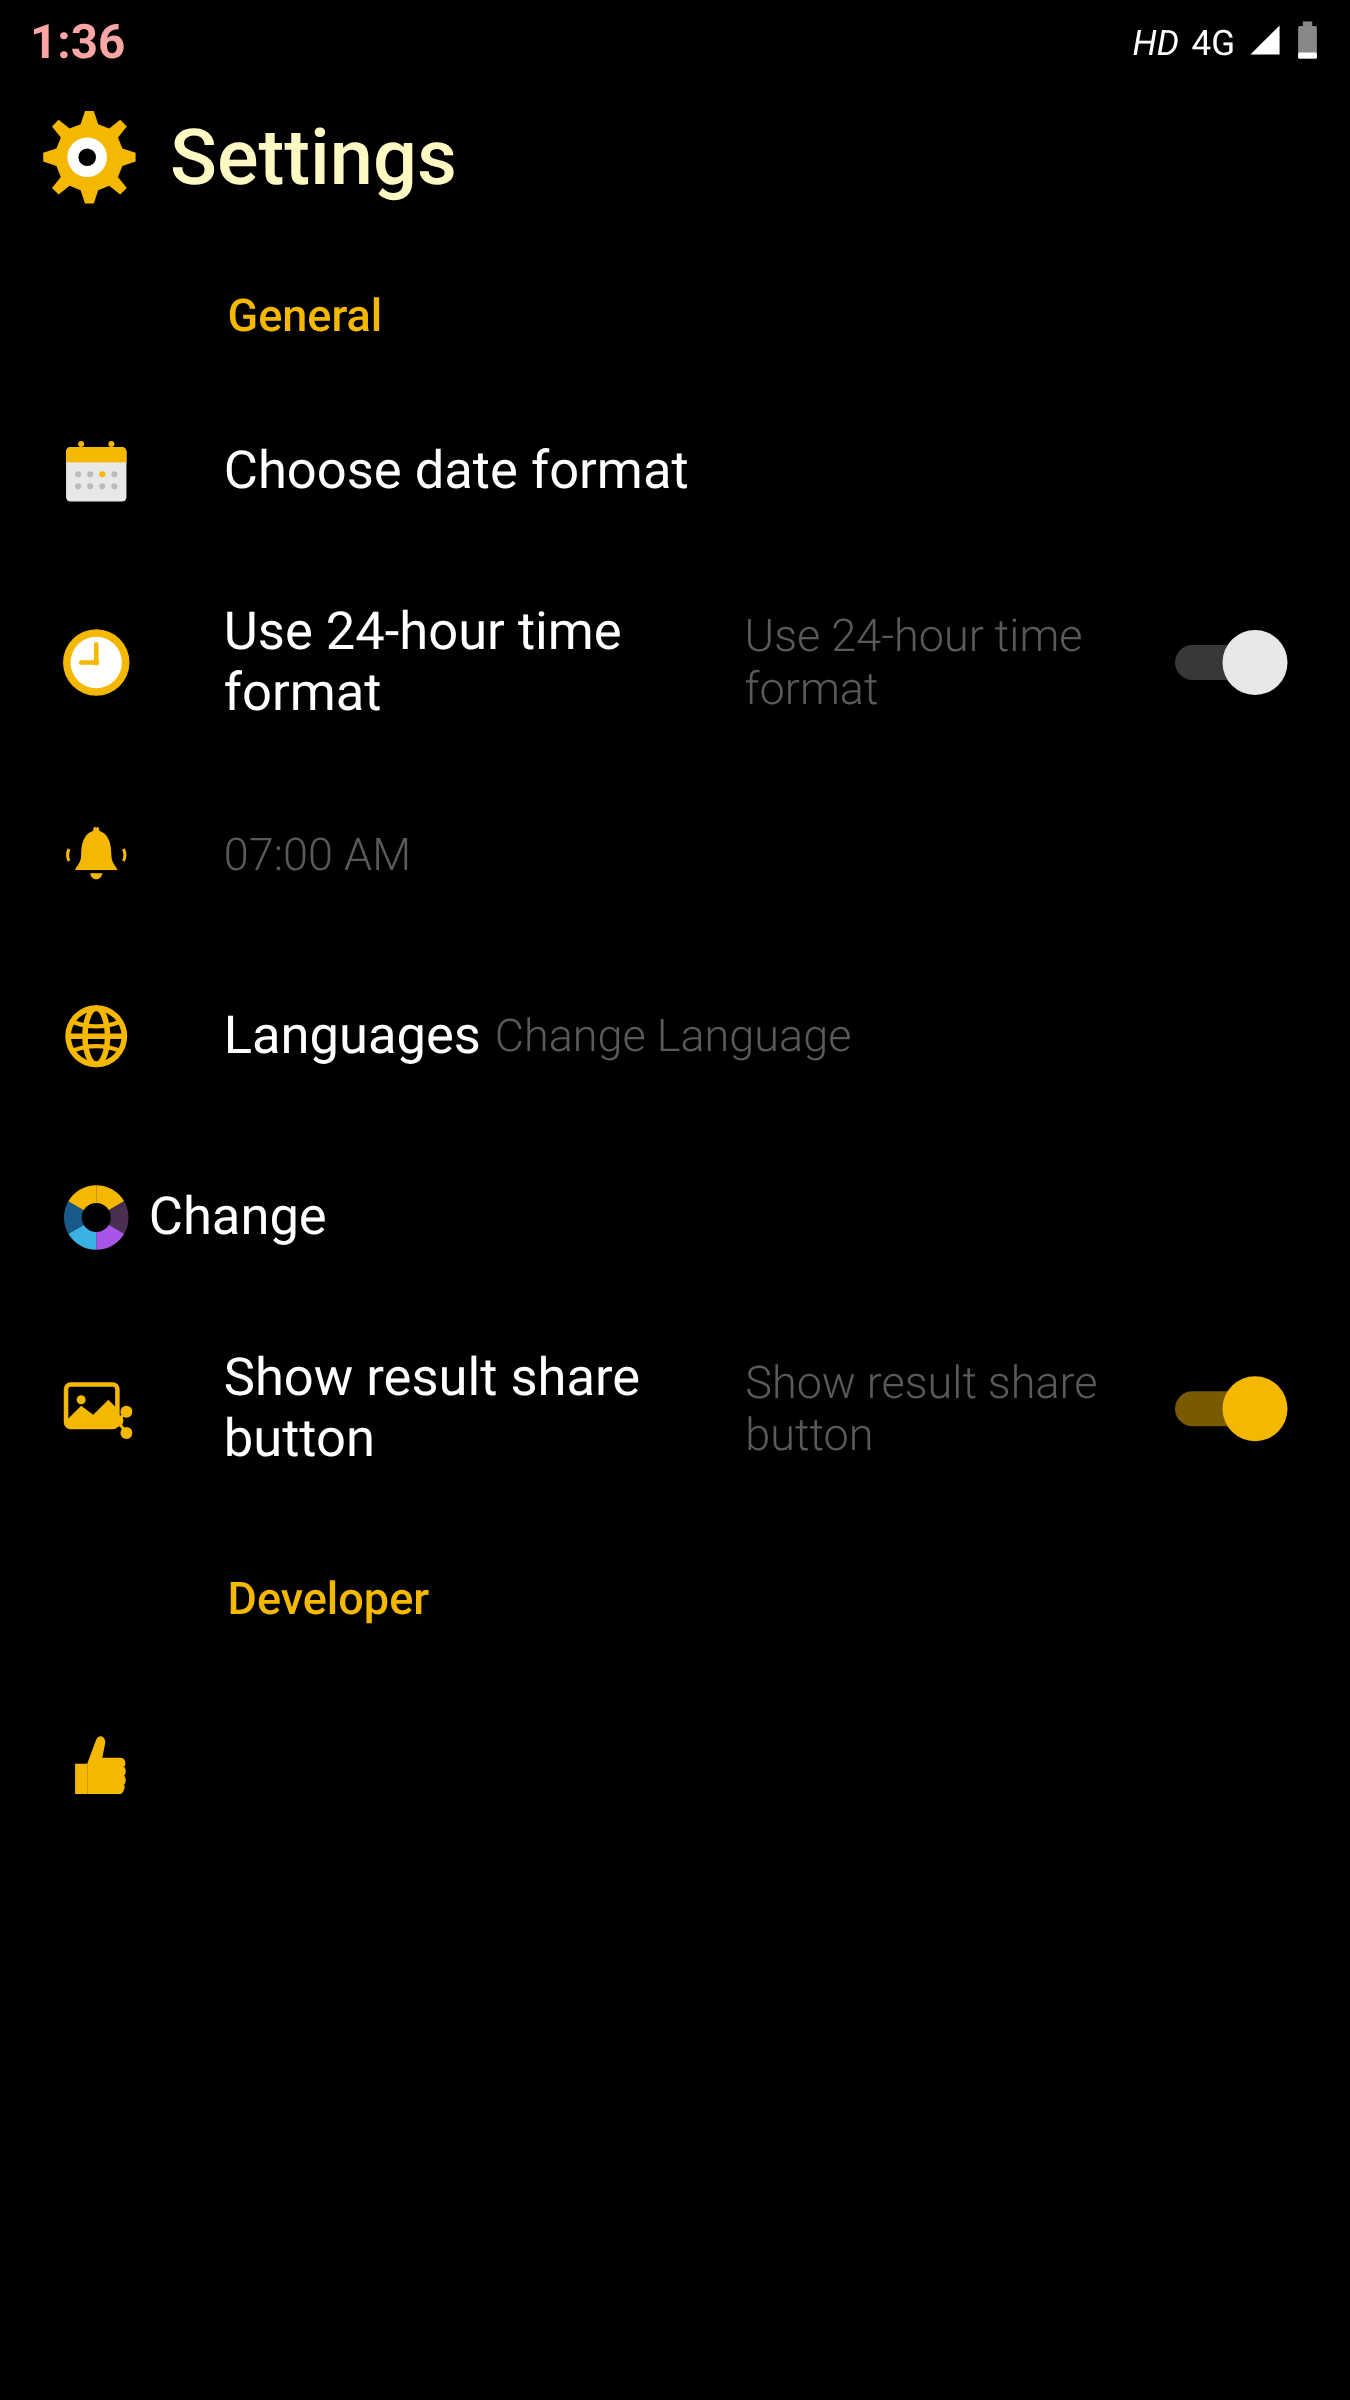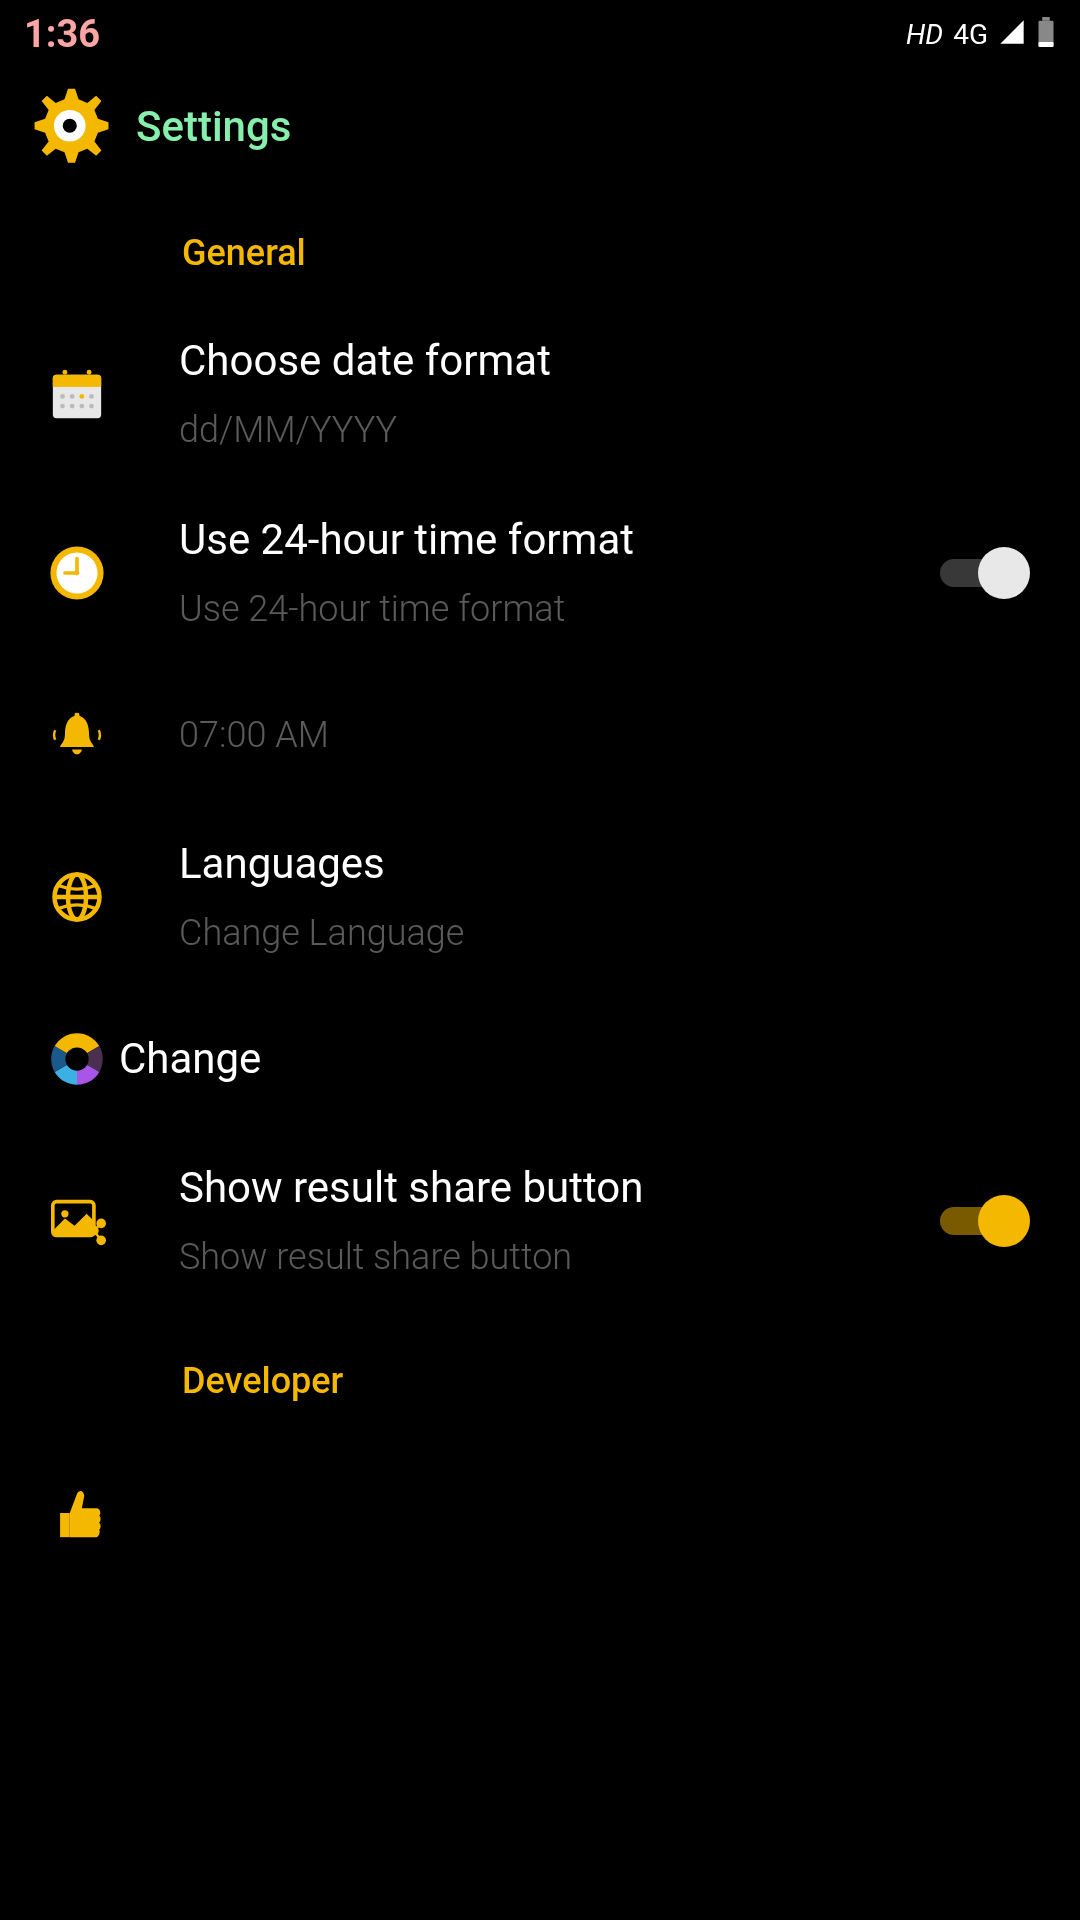--- a/index.html
+++ b/index.html
@@ -53,23 +53,23 @@
   
   
   .header {
     display: flex;
     align-items: center;
     padding: 20px 24px 40px 24px;
     gap: 24px;
   }
   
   .header-title {
-    font-size: 42px;
+    font-size: 62px;
     font-weight: 500;
-    color: #86efac;
+    color: #fef9c3;
   }
   
   
   .section-header {
     font-size: 36px;
     font-weight: 500;
     color: #f5b800;
     padding: 20px 16px 30px 182px;
   }
   
@@ -87,22 +87,23 @@
     display: flex;
     align-items: center;
     justify-content: center;
     flex-shrink: 0;
   }
   
   .setting-text {
     flex: 1;
     margin-left: 70px;
     display: flex;
-    flex-direction: column;
-    gap: 24px;
+    flex-direction: row;
+    gap: 11px;
+    align-items: center;
   }
   
   .setting-title {
     font-size: 42px;
     font-weight: 400;
     color: #ffffff;
   }
   
   .setting-subtitle {
     font-size: 36px;
@@ -221,21 +222,20 @@
       <circle cx="28" cy="26" r="2" fill="#f5b800"></circle>
       <circle cx="36" cy="26" r="2" fill="#bbb"></circle>
       <circle cx="12" cy="34" r="2" fill="#bbb"></circle>
       <circle cx="20" cy="34" r="2" fill="#bbb"></circle>
       <circle cx="28" cy="34" r="2" fill="#bbb"></circle>
       <circle cx="36" cy="34" r="2" fill="#bbb"></circle>
     </svg>
   </span>
   <div class="setting-text">
     <span class="setting-title">Choose date format</span>
-    <span class="setting-subtitle">dd/MM/YYYY</span>
   </div>
 </div>
 
 <div class="setting-item">
   <span class="setting-icon">
     <svg width="58" height="58" viewBox="0 0 48 48">
       <circle cx="24" cy="24" r="22" fill="#f5b800"></circle>
       <circle cx="24" cy="24" r="17" fill="#ffffff"></circle>
       <line x1="24" y1="24" x2="24" y2="12" stroke="#f5b800" stroke-width="3" stroke-linecap="round"></line>
       <line x1="24" y1="24" x2="14" y2="24" stroke="#f5b800" stroke-width="3" stroke-linecap="round"></line>

